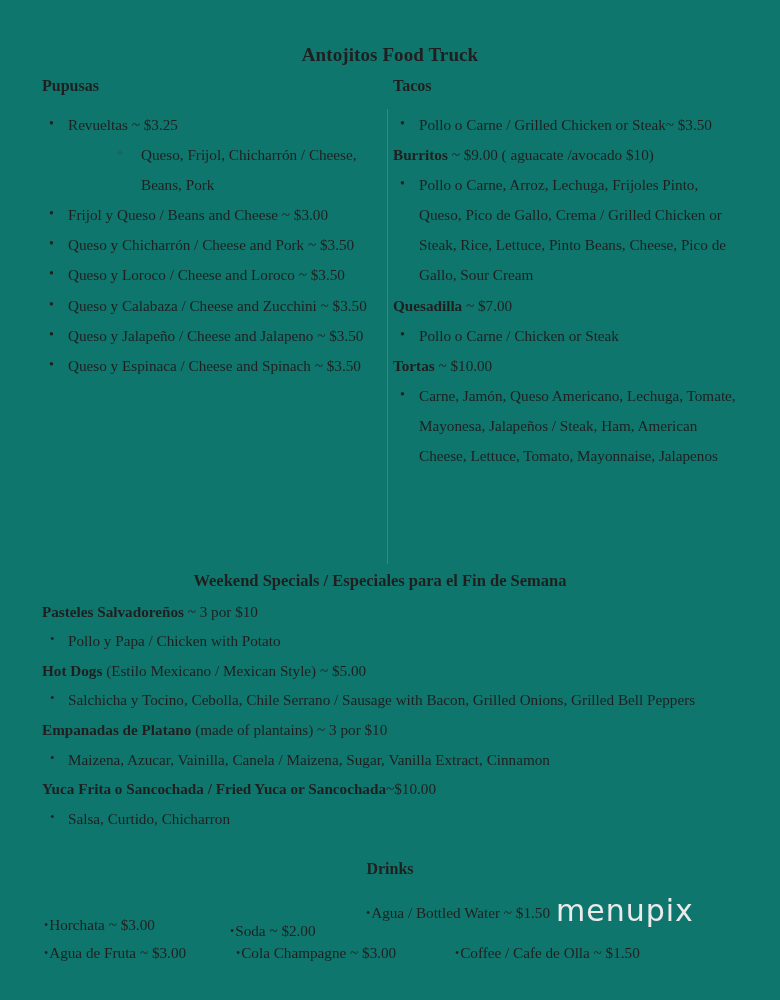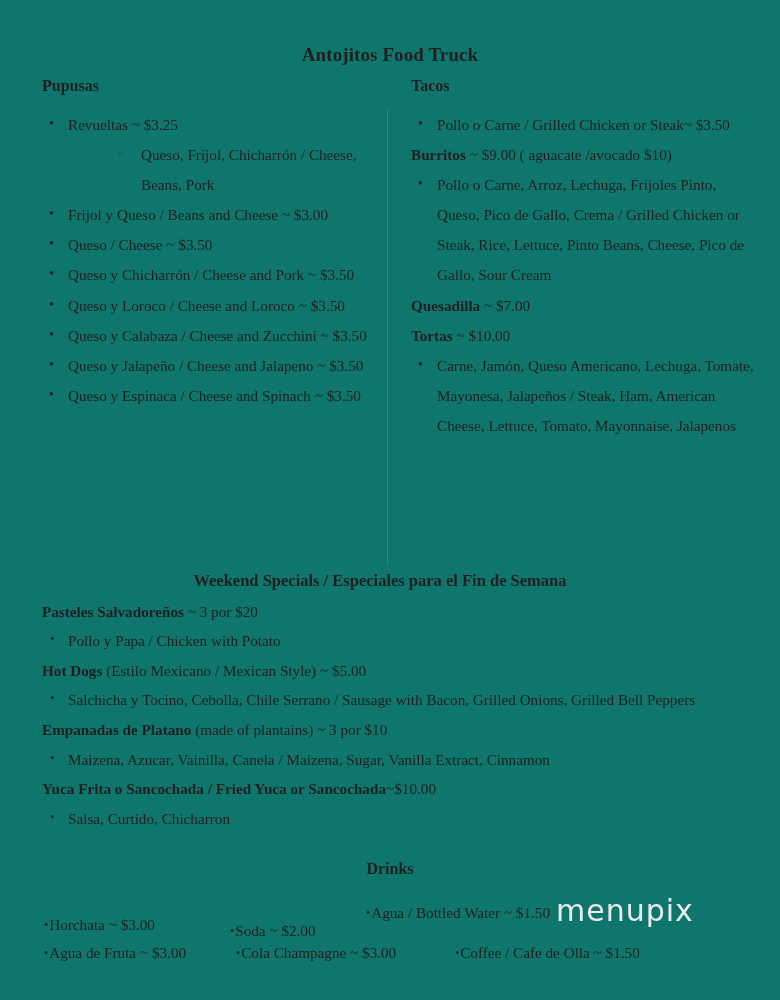--- a/index.html
+++ b/index.html
@@ -47,21 +47,20 @@
     position: absolute;
     left: 42px;
     top: 0;
     width: 340px;
   }
   .col-right {
     position: absolute;
     left: 393px;
     top: 0;
     width: 348px;
-    margin-left: 18px;
   }
   .divider {
     position: absolute;
     left: 387px;
     top: 33px;
     width: 1px;
     height: 455px;
     background: #6e6e6e;
   }
 
@@ -231,21 +230,20 @@
     <div class="col-left">
       <div class="col-head">Pupusas</div>
       <ul class="menu">
         <li>
           <span>Revueltas ~ $3.25</span>
           <ul class="sub">
             <li>Queso, Frijol, Chicharrón / Cheese, Beans, Pork</li>
           </ul>
         </li>
         <li>Frijol y Queso / Beans and Cheese ~ $3.00</li>
-        <li>Queso / Cheese ~ $3.50</li>
         <li>Queso y Chicharrón / Cheese and Pork ~ $3.50</li>
         <li>Queso y Loroco / Cheese and Loroco ~ $3.50</li>
         <li>Queso y Calabaza / Cheese and Zucchini ~ $3.50</li>
         <li>Queso y Jalapeño / Cheese and Jalapeno ~ $3.50</li>
         <li>Queso y Espinaca / Cheese and Spinach ~ $3.50</li>
       </ul>
     </div>
 
     <div class="col-right">
       <div class="col-head">Tacos</div>
@@ -257,36 +255,39 @@
       <div class="cat-line">
         <b>Burritos</b><span> ~ $9.00 ( aguacate /avocado $10)</span>
       </div>
       <ul class="menu">
         <li>Pollo o Carne, Arroz, Lechuga, Frijoles Pinto, Queso, Pico de Gallo, Crema / Grilled Chicken or Steak, Rice, Lettuce, Pinto Beans, Cheese, Pico de Gallo, Sour Cream</li>
       </ul>
 
       <div class="cat-line">
         <b>Quesadilla</b><span> ~ $7.00</span>
       </div>
+      <ul class="menu">
+        <li>Pollo o Carne / Chicken or Steak</li>
+      </ul>
 
       <div class="cat-line">
         <b>Tortas</b><span> ~ $10.00</span>
       </div>
       <ul class="menu">
         <li>Carne, Jamón, Queso Americano, Lechuga, Tomate, Mayonesa, Jalapeños / Steak, Ham, American Cheese, Lettuce, Tomato, Mayonnaise, Jalapenos</li>
       </ul>
     </div>
   </div>
 
   <div class="weekend">
     <div class="section-head">Weekend Specials / Especiales para el Fin de Semana</div>
     <div class="wk-body">
 
       <div class="wk-cat">
-        <b>Pasteles Salvadoreños</b><span> ~ 3 por $20</span>
+        <b>Pasteles Salvadoreños</b><span> ~ 3 por $10</span>
       </div>
       <ul class="wk-list">
         <li>Pollo y Papa / Chicken with Potato</li>
       </ul>
 
       <div class="wk-cat">
         <b>Hot Dogs</b><span> (Estilo Mexicano / Mexican Style) ~ $5.00</span>
       </div>
       <ul class="wk-list">
         <li>Salchicha y Tocino, Cebolla, Chile Serrano / Sausage with Bacon, Grilled Onions, Grilled Bell Peppers</li>

